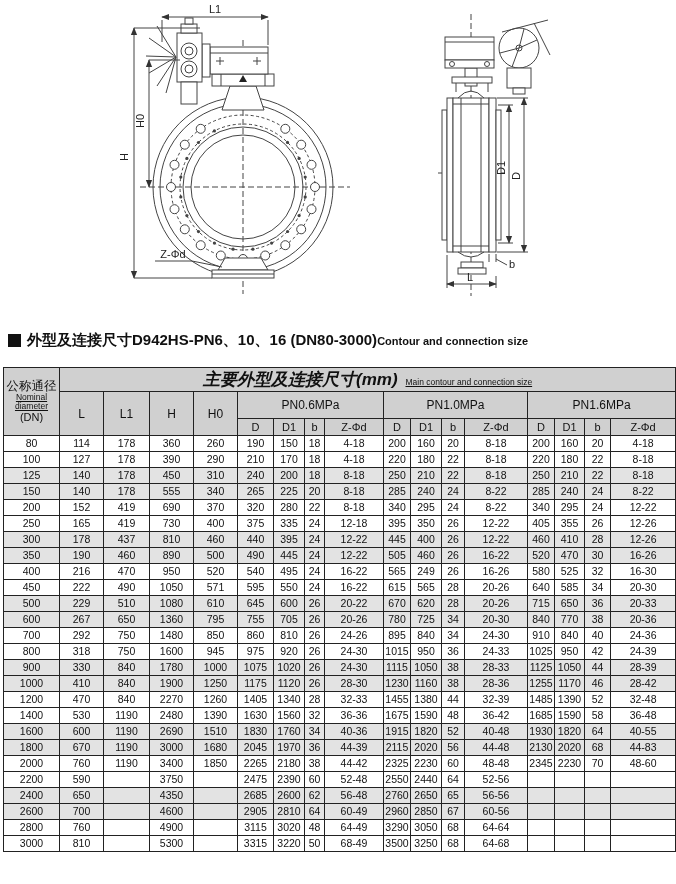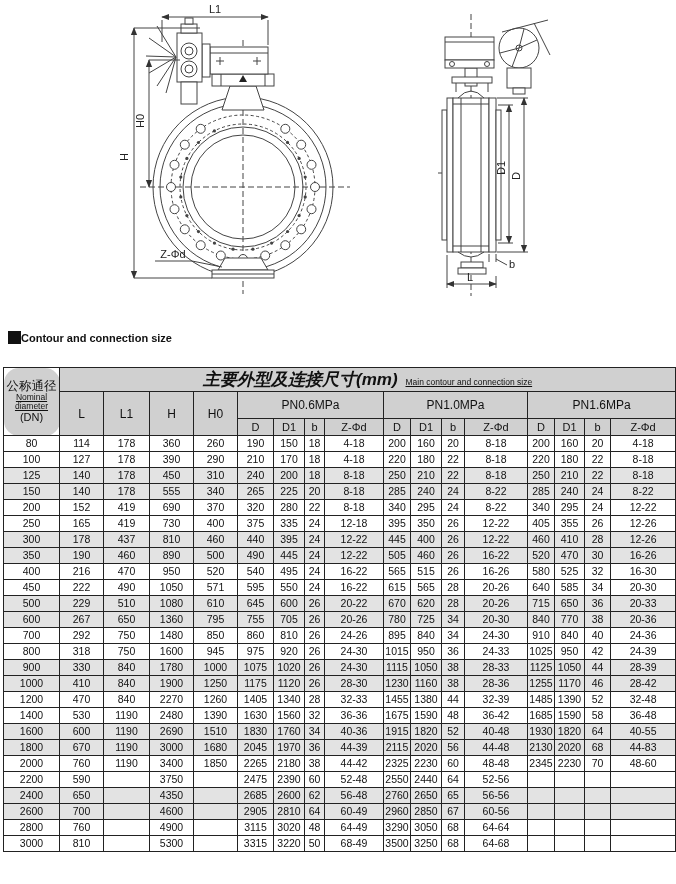--- a/index.html
+++ b/index.html
@@ -34,21 +34,21 @@
     border:1px solid var(--table-border,#222);
     text-align:center; vertical-align:middle;
     font-size:10.5px; padding:0; white-space:nowrap; overflow:hidden;
   }
   table.dims thead th { background:var(--header-bg,#d0d0d0); font-weight:normal; }
   table.dims tbody td { height:16px; line-height:15px; background:#fff; }
   table.dims tbody tr.stripe td { background:var(--stripe-bg,#e3e3e3); }
   tr.h1 th { height:23px; }
   tr.h2 th { height:27px; font-size:12px; }
   tr.h3 th { height:17px; font-size:11px; }
-  th.dn-cell { font-size:12px;border-radius:15px; }
+  th.dn-cell { font-size:12px; }
   .dn-cn { font-size:12.5px; line-height:14px; }
   .dn-en { font-size:8.5px; line-height:9px;text-decoration:underline; }
   .dn-dn { font-size:11px; line-height:13px; }
   .main-cn { font-size:17px; font-weight:bold;font-style:italic; }
   .main-en { font-size:8.5px; margin-left:5px;text-decoration:underline; }
 </style>
 </head>
 <body style="--table-border: #222222; --header-bg: #d0d0d0; --stripe-bg: #e3e3e3; --line: #444444; --text: #111111;">
 
 <div class="drawings">
@@ -223,20 +223,21 @@
     <line class="dim" x1="447" y1="255" x2="447" y2="288"></line>
     <line class="dim" x1="496" y1="276" x2="496" y2="288"></line>
     <line class="dim" x1="447" y1="284" x2="496" y2="284" marker-start="url(#ar)" marker-end="url(#ar)"></line>
     <text class="lab" x="470" y="281" text-anchor="middle">L</text>
   </g>
 </svg>
 </div>
 
 <div class="title-row">
   <span class="bullet"></span>
+  <span class="title-cn">外型及连接尺寸D942HS-PN6、10、16 (DN80-3000)</span>
   <span class="title-en">Contour and connection size</span>
 </div>
 
 <table class="dims">
   <colgroup>
     <col style="width:56px">
       <col style="width:44px">
       <col style="width:46px">
       <col style="width:44px">
       <col style="width:44px">
@@ -447,21 +448,21 @@
         <td>400</td>
         <td>216</td>
         <td>470</td>
         <td>950</td>
         <td>520</td>
         <td>540</td>
         <td>495</td>
         <td>24</td>
         <td>16-22</td>
         <td>565</td>
-        <td>515</td>
+        <td>249</td>
         <td>26</td>
         <td>16-26</td>
         <td>580</td>
         <td>525</td>
         <td>32</td>
         <td>16-30</td>
       </tr>
       <tr>
         <td>450</td>
         <td>222</td>

